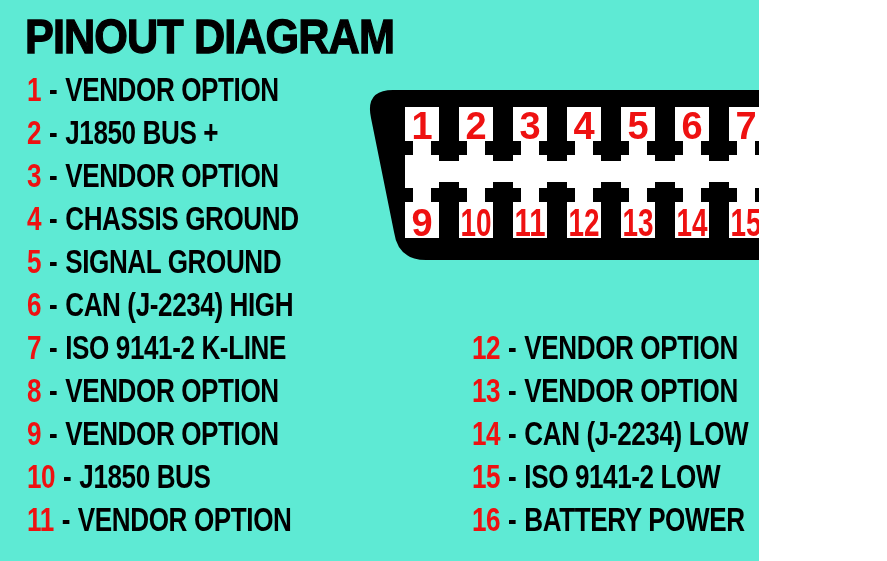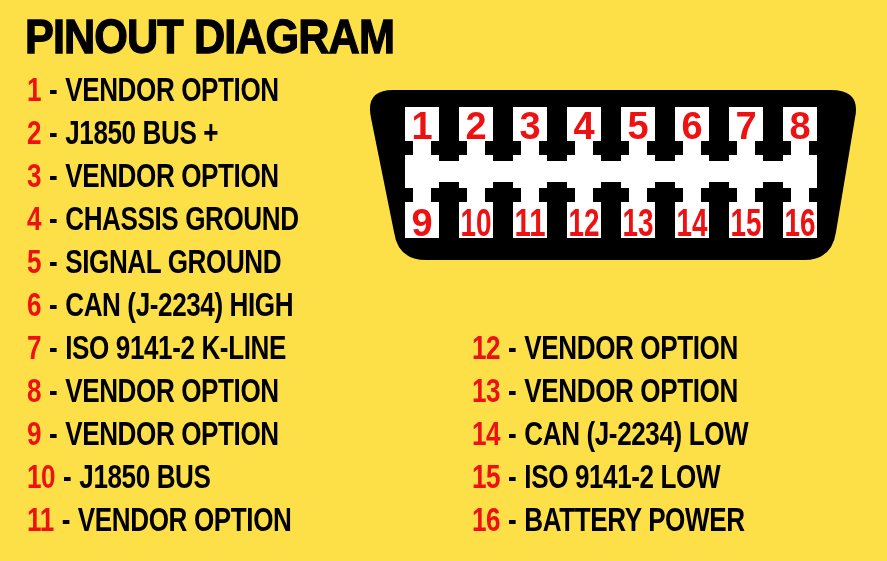--- a/index.html
+++ b/index.html
@@ -1,17 +1,17 @@
 <!DOCTYPE html>
 <html><head>
 <meta charset="utf-8">
 <style>
   html,body { margin:0; padding:0; background:#ffffff; }
   .page {
-    position:relative; width:887px; height:561px; background:#fde047;
+    position:relative; width:759px; height:561px; background:#5eead4;
     font-family:"Liberation Sans", sans-serif; overflow:hidden;
   }
   .title {
     position:absolute; left:25px; top:13px; margin:0;
     font-size:48px; font-weight:700; letter-spacing:-1px; color:#000;
     line-height:1; white-space:nowrap;
     transform:scaleX(0.9); transform-origin:0 50%;
     -webkit-text-stroke:1.3px #000;
   }
   ul.pin-list { position:absolute; margin:0; padding:0; list-style:none; }

